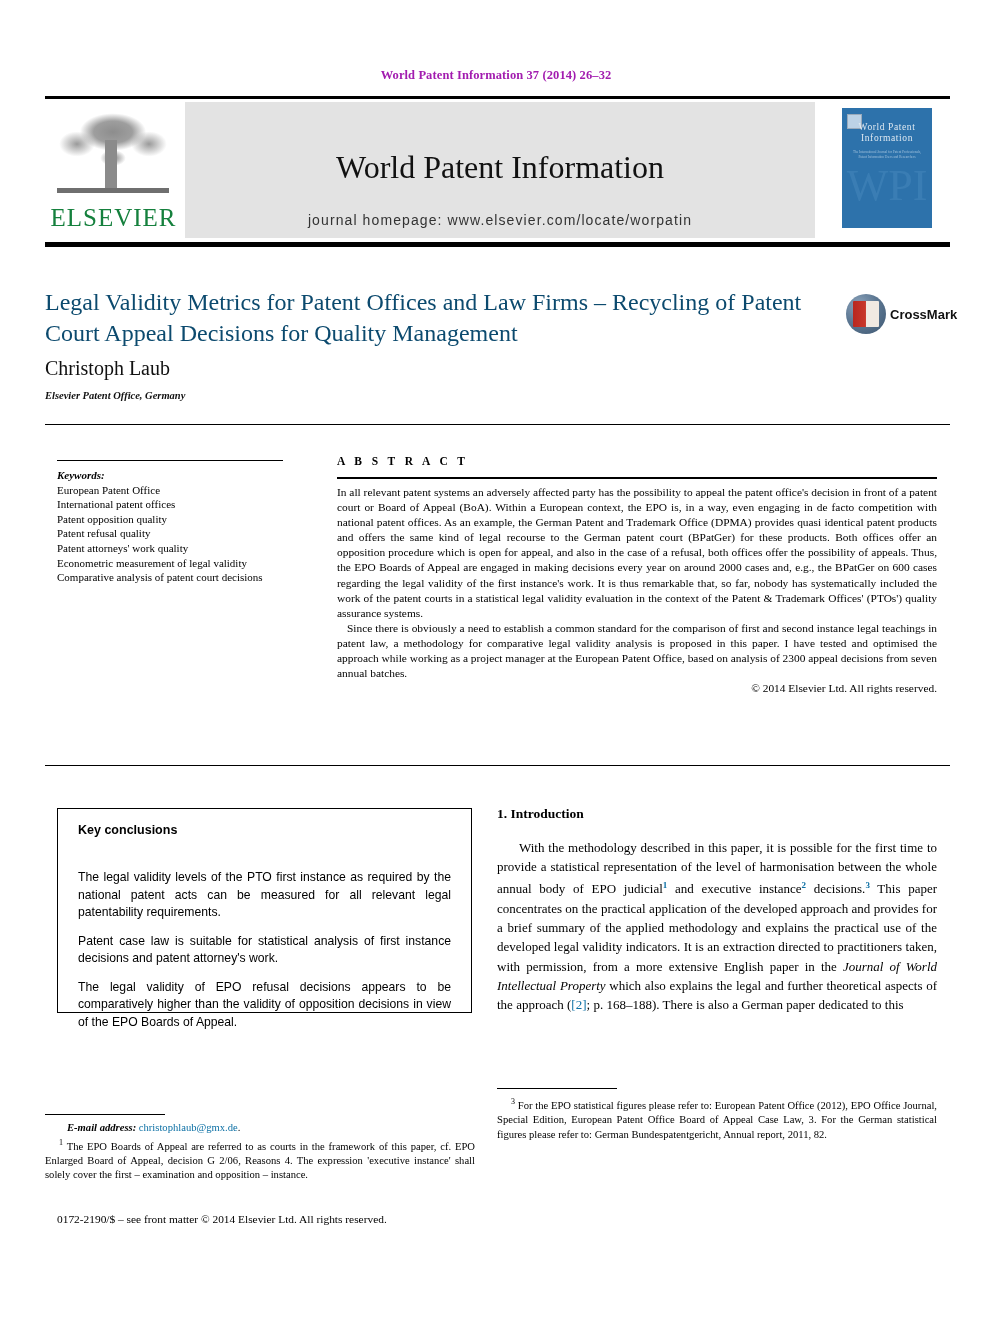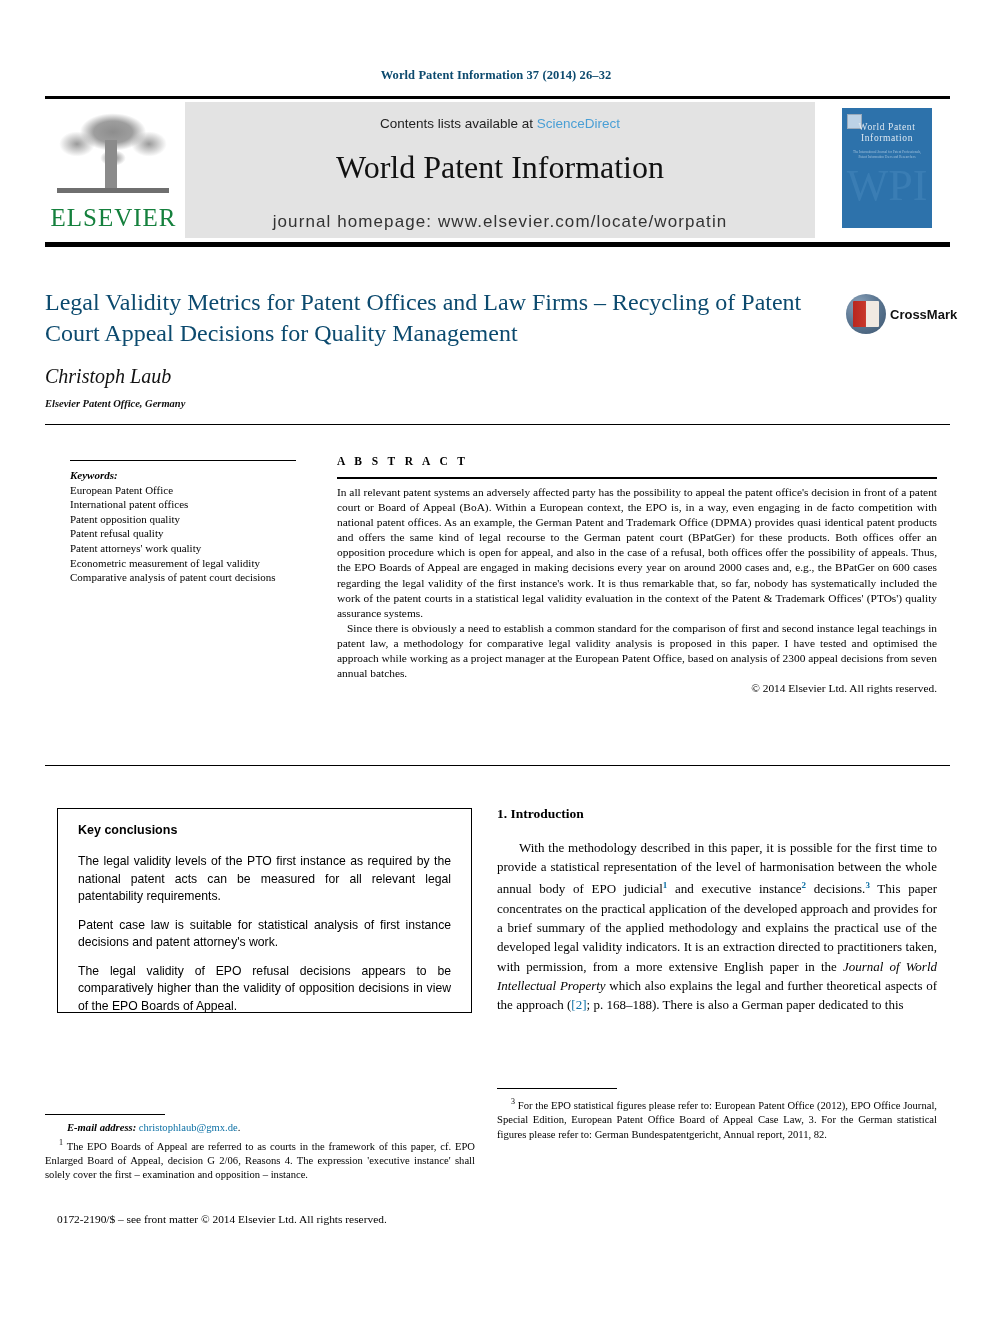--- a/index.html
+++ b/index.html
@@ -22,21 +22,21 @@
 
   
   .running-head {
     position: absolute;
     top: 68px;
     left: 0;
     width: 992px;
     text-align: center;
     font-size: 12.5px;
     font-weight: bold;
-    color: #0c4a6e;
+    color: #a21caf;
     letter-spacing: 0.1px;
   }
 
   
   .masthead {
     position: absolute;
     top: 96px;
     left: 45px;
     width: 905px;
     height: 148px;
@@ -127,21 +127,21 @@
     font-size: 32px;
     color: #111;
   }
   .homepage-line {
     position: absolute;
     top: 110px;
     left: 0;
     width: 630px;
     text-align: center;
     font-family: "Liberation Sans", sans-serif;
-    font-size: 17px;
+    font-size: 14px;
     letter-spacing: 1.1px;
     color: #333;
   }
   .cover {
     position: absolute;
     top: 6px;
     left: 778px;
     width: 127px;
     height: 136px;
     background: #ffffff;
@@ -214,25 +214,24 @@
     width: 905px;
   }
   .article-title {
     width: 790px;
     font-family: "Liberation Serif", serif;
     font-size: 24px;
     line-height: 31px;
     color: #0c4a6e;
   }
   .author {
-    margin-top: 16px;
+    margin-top: 8px;
     font-family: "Liberation Serif", serif;
     font-size: 20px;
     color: #111;
-    font-style: italic;
   }
   .affiliation {
     margin-top: 10px;
     font-family: "Liberation Serif", serif;
     font-style: italic;
     font-weight: bold;
     font-size: 10.5px;
     color: #111;
   }
 
@@ -278,21 +277,21 @@
     left: 45px;
     width: 905px;
     height: 1px;
     background: #000;
   }
 
   
   .keywords {
     position: absolute;
     top: 460px;
-    left: 70px;
+    left: 57px;
     width: 232px;
   }
   .keywords-rule {
     width: 226px;
     height: 1px;
     background: #000;
     margin-bottom: 7px;
   }
   .keywords-label {
     font-family: "Liberation Serif", serif;
@@ -363,21 +362,21 @@
     width: 415px;
     height: 205px;
     border: 1.6px solid #000;
     box-sizing: border-box;
     padding: 14px 20px 0 20px;
   }
   .key-title {
     font-family: "Liberation Sans", sans-serif;
     font-size: 12.5px;
     font-weight: bold;
-    margin-bottom: 16px;
+    margin-bottom: 32px;
   }
   .key-box p {
     font-family: "Liberation Sans", sans-serif;
     font-size: 12.2px;
     line-height: 17.5px;
     text-align: justify;
     margin: 0 0 11px 0;
   }
 
   
@@ -500,21 +499,20 @@
   <div class="masthead">
     <div class="masthead-rule-top"></div>
 
     <div class="elsevier-logo">
       <div class="tree"></div>
       <div class="tree-ground"></div>
       <div class="elsevier-word">ELSEVIER</div>
     </div>
 
     <div class="masthead-center">
-      <div class="contents-line"><span>Contents lists available at </span><span class="sd">ScienceDirect</span></div>
       <div class="journal-title">World Patent Information</div>
       <div class="homepage-line">journal homepage: www.elsevier.com/locate/worpatin</div>
     </div>
 
     <div class="cover">
       <div class="cover-inner">
         <div class="cover-badge"></div>
         <div class="cover-title">World Patent Information</div>
         <div class="cover-sub">The International Journal for Patent Professionals, Patent Information Users and Researchers</div>
         <div class="cover-wpi">WPI</div>

